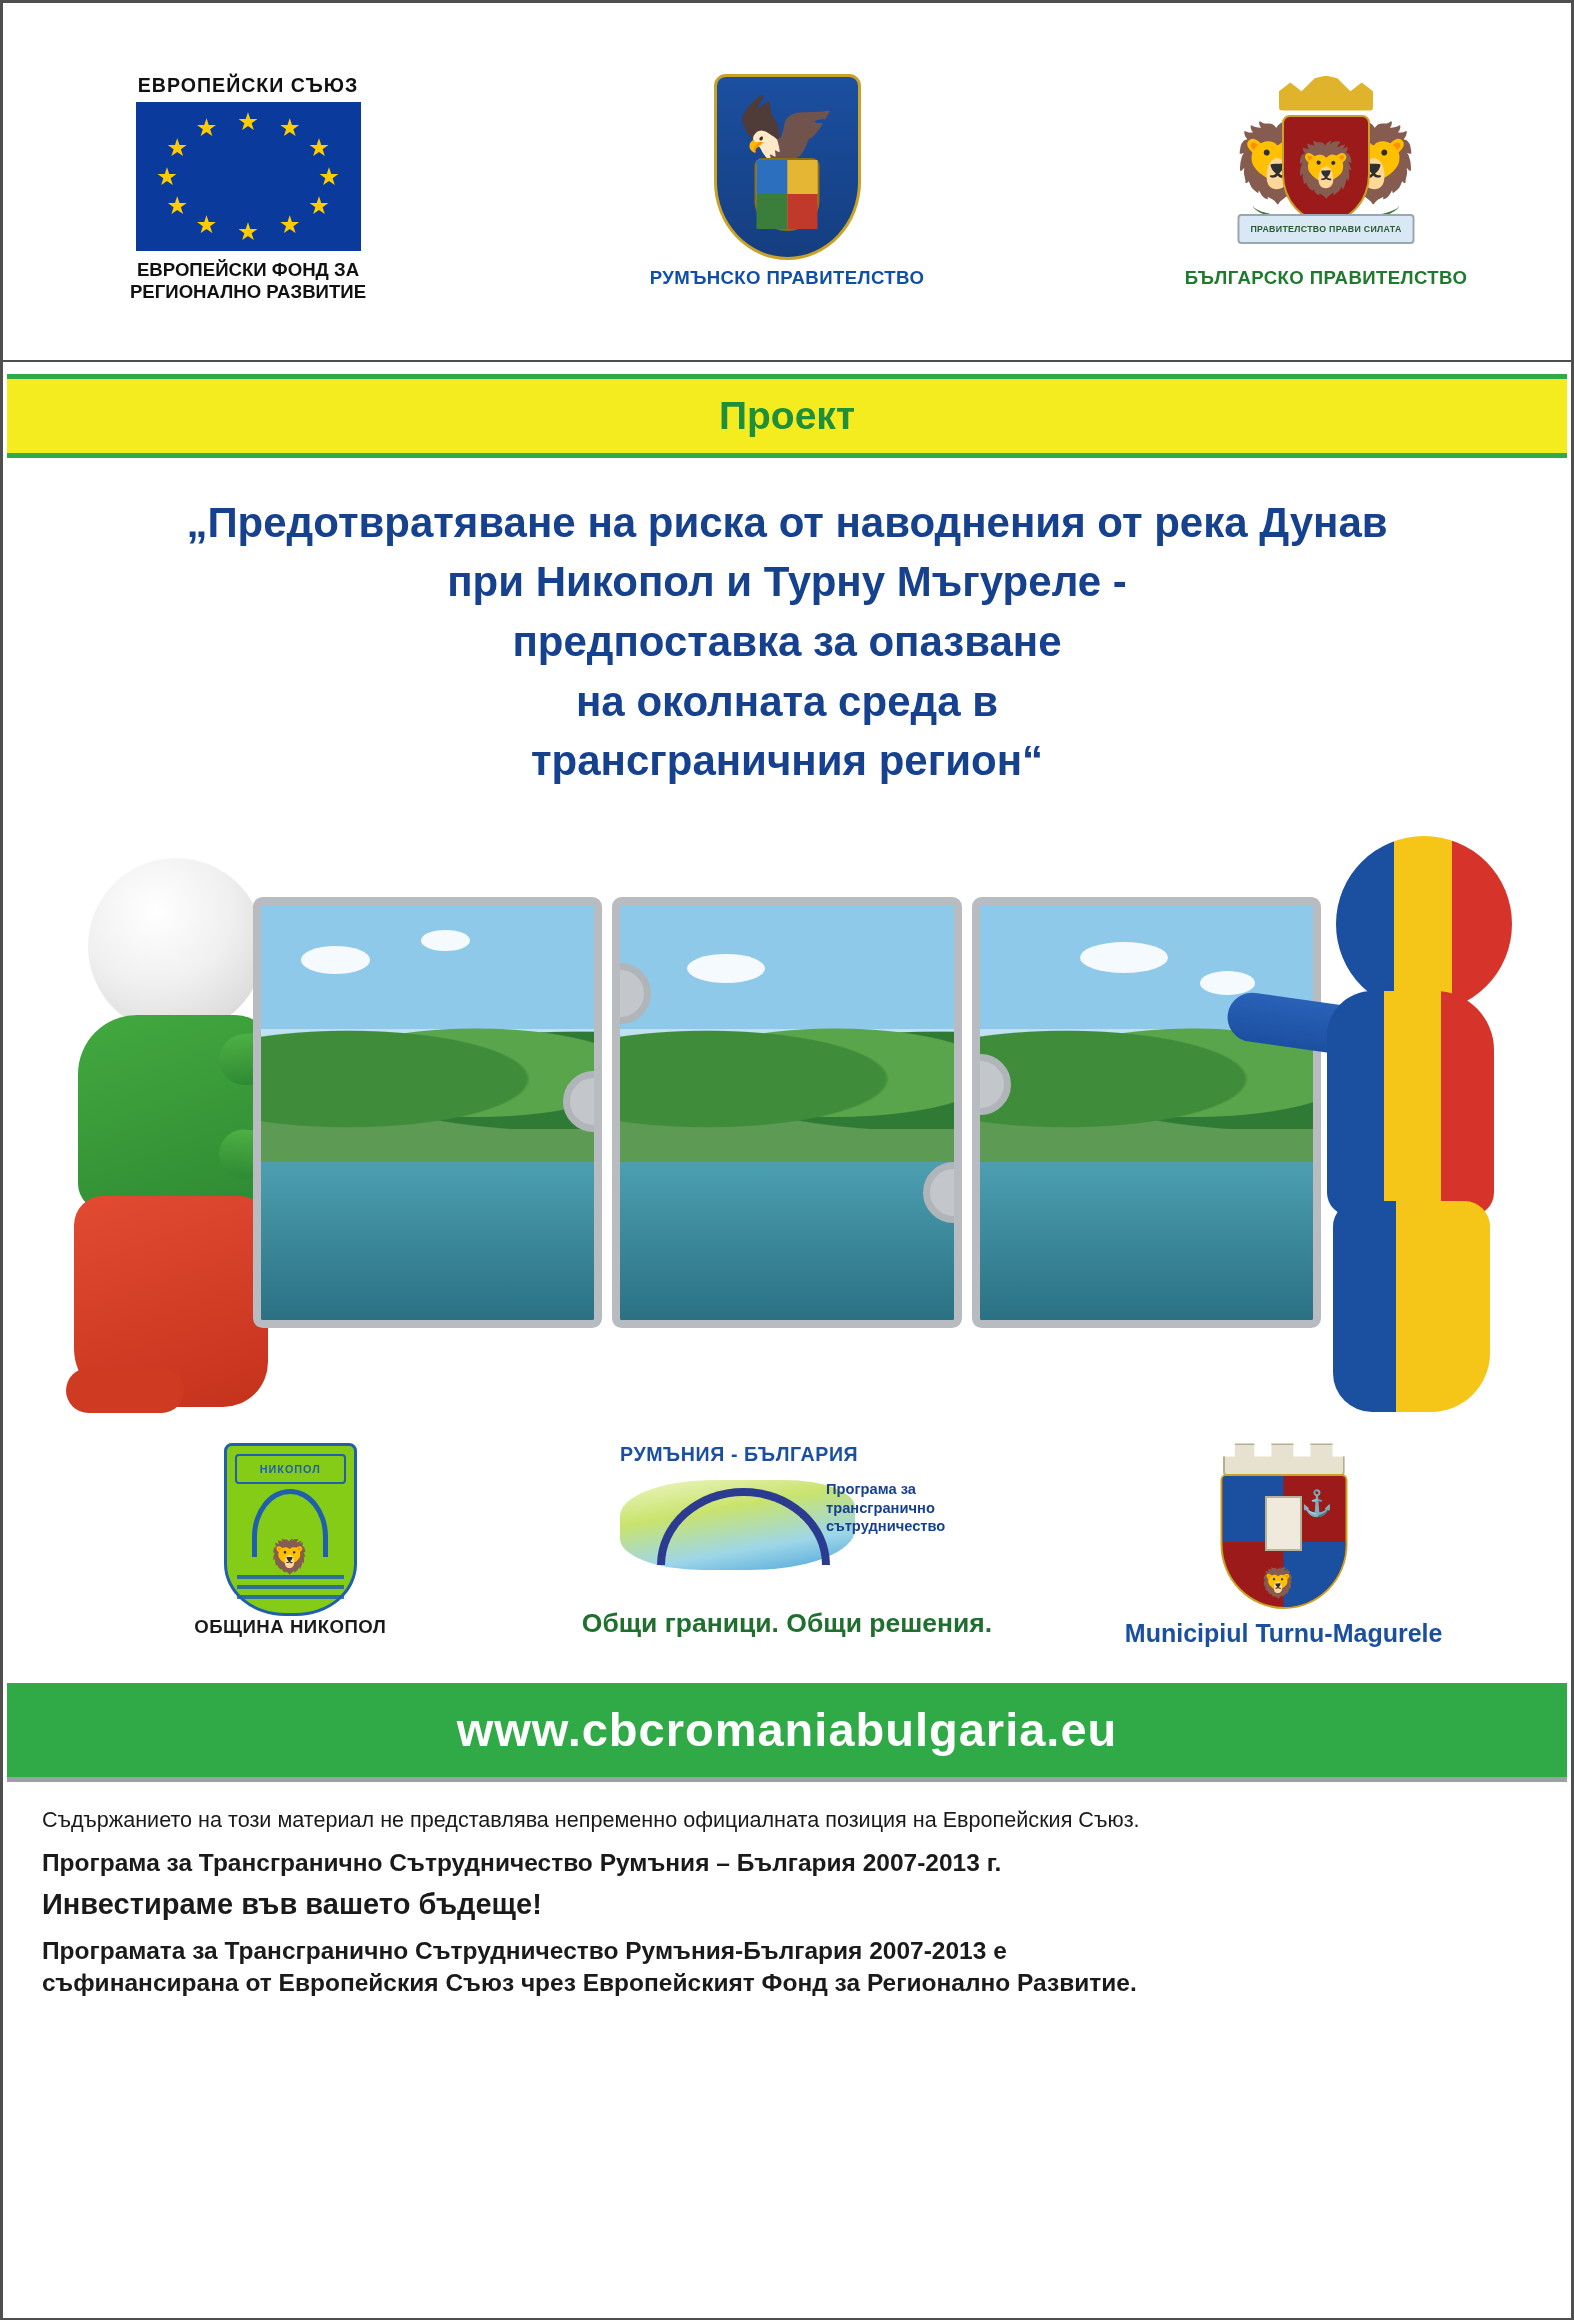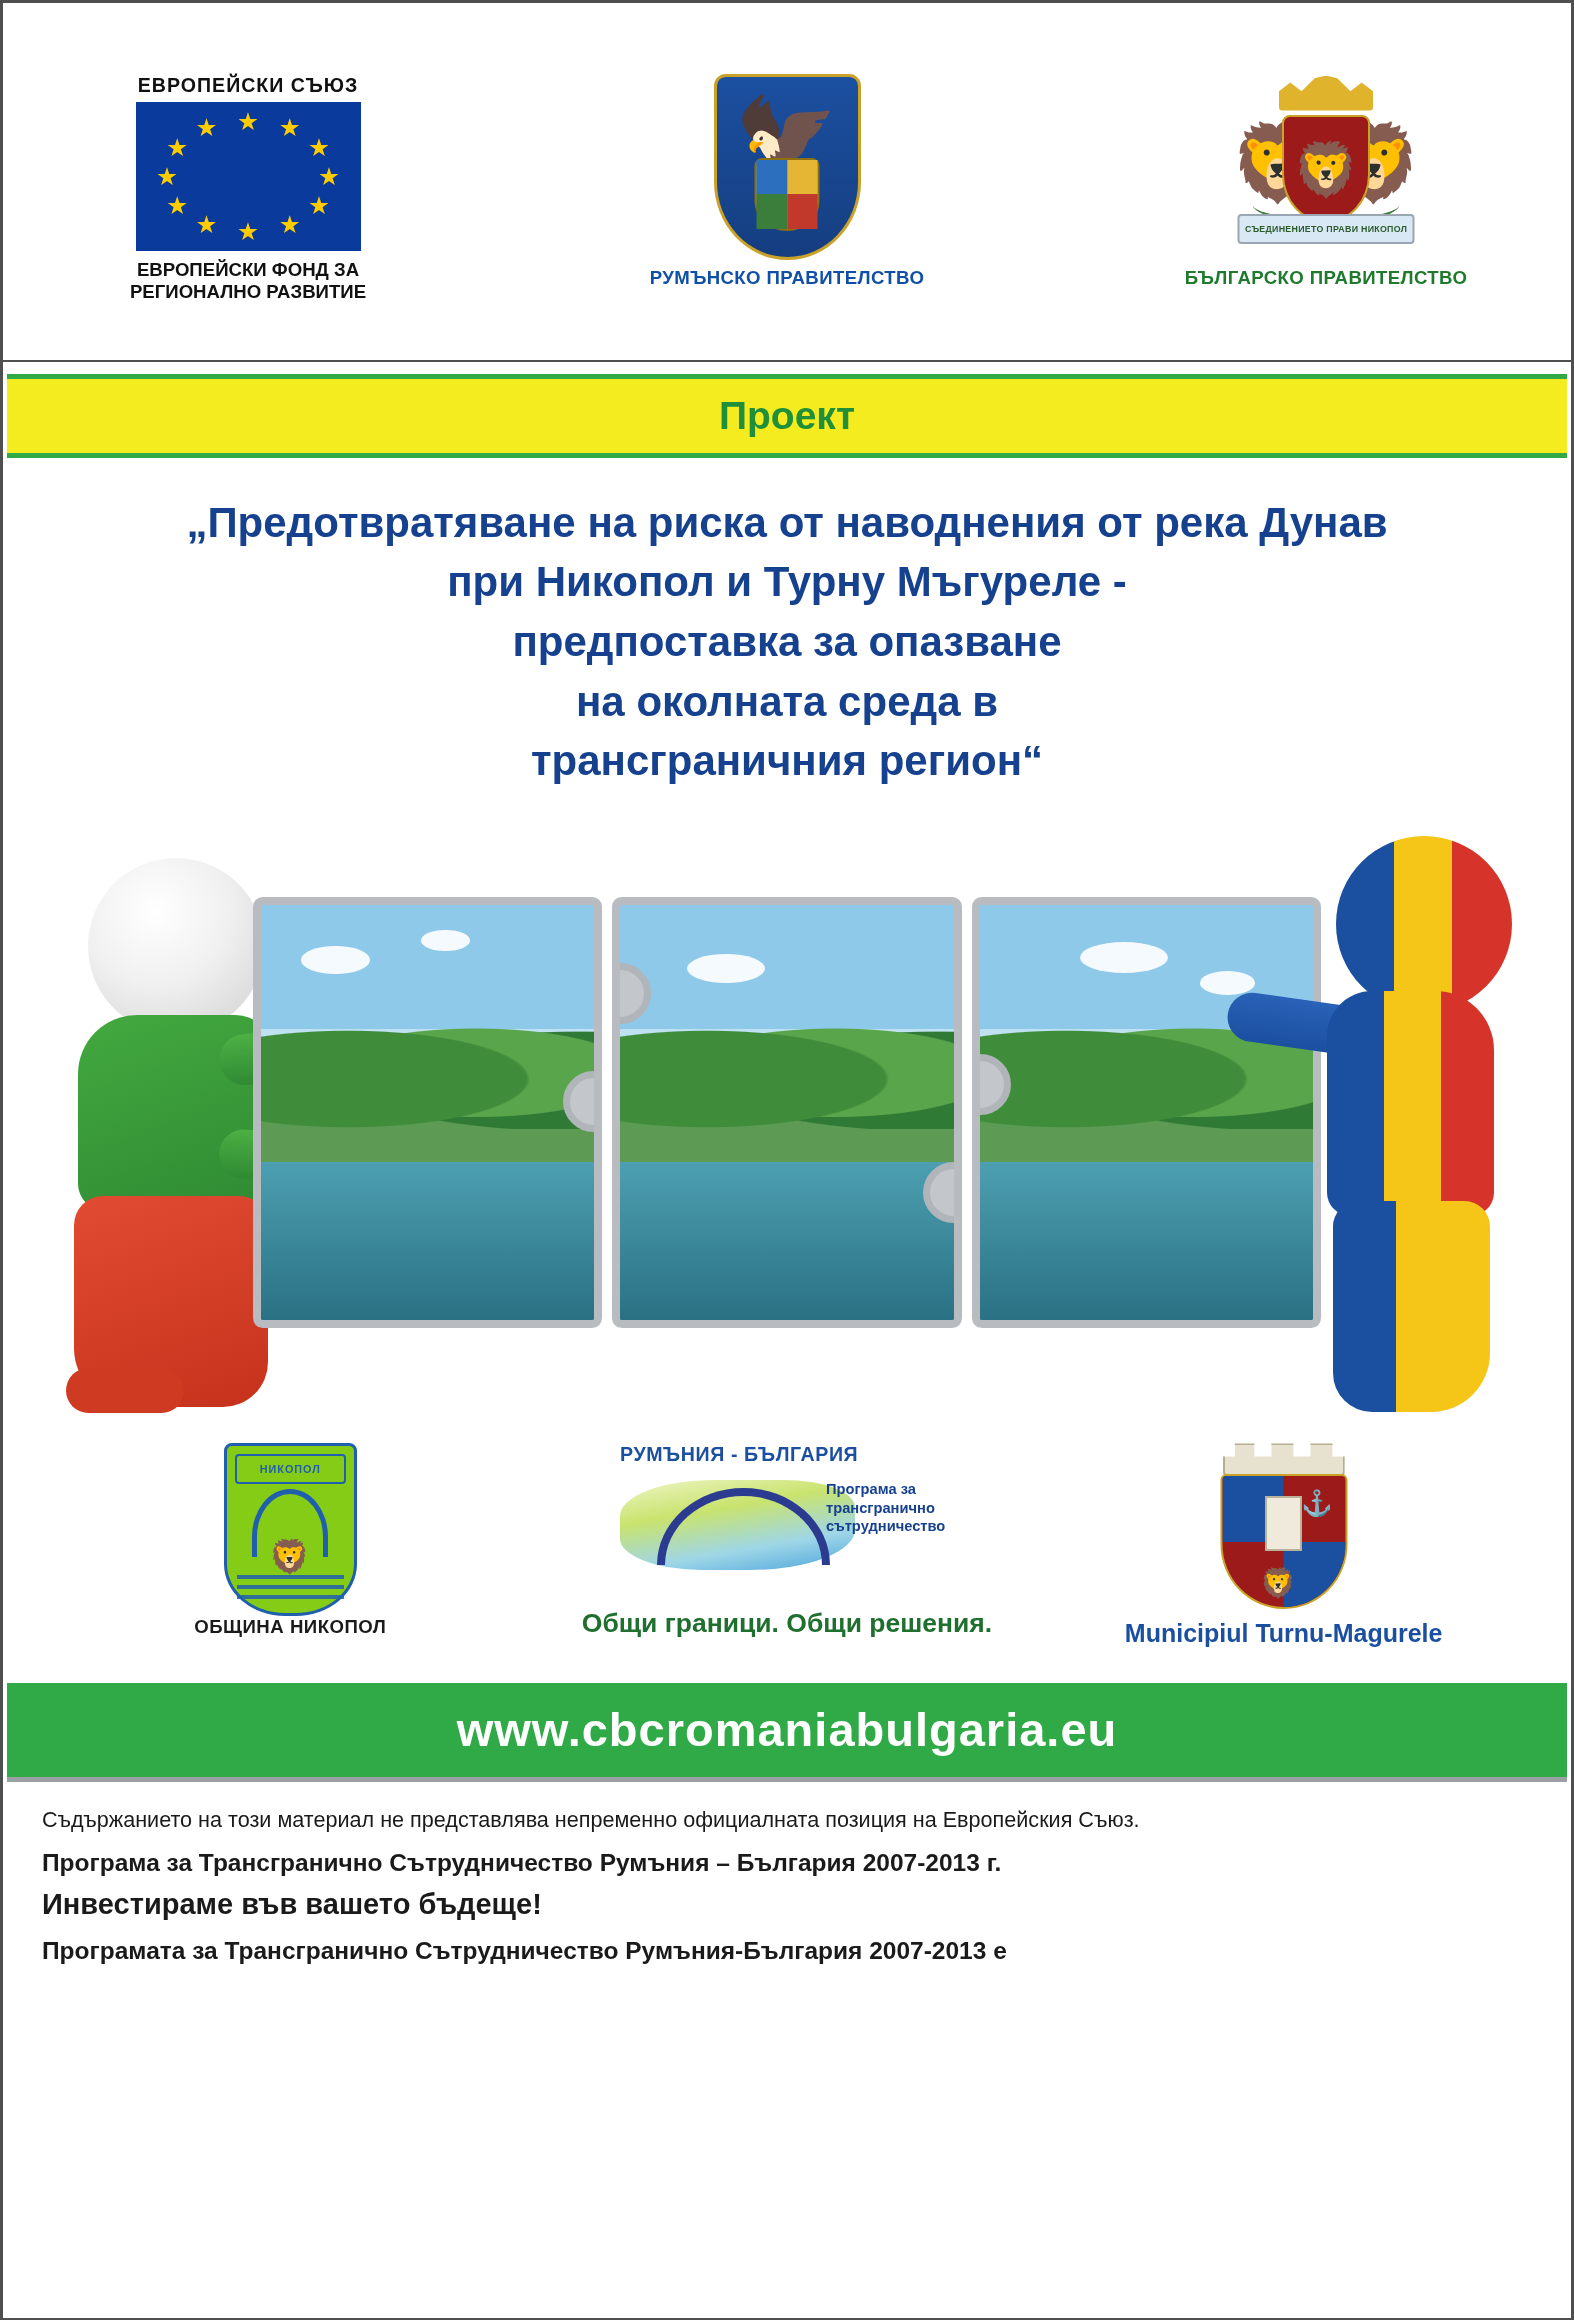--- a/index.html
+++ b/index.html
@@ -462,21 +462,21 @@
 
     <div class="emblem-block">
       <div class="bg-arms">
         <div class="bg-crown"></div>
         <div class="bg-lion-side left">🦁</div>
         <div class="bg-lion-side right">🦁</div>
         <div class="bg-shield-main">
             <span class="lion">🦁</span>
           </div>
         <div class="bg-branch"></div>
-        <div class="bg-ribbon">СЪЕДИНЕНИЕТО ПРАВИ НИКОПОЛ</div>
+        <div class="bg-ribbon">ПРАВИТЕЛСТВО ПРАВИ СИЛАТА</div>
       </div>
       <div class="gov-caption bg-caption">БЪЛГАРСКО ПРАВИТЕЛСТВО</div>
     </div>
 
   </div>
 
   <div class="project-bar">
     <span class="label">Проект</span>
   </div>
 
@@ -571,16 +571,17 @@
 
   <div class="web-bar">
     <span class="url">www.cbcromaniabulgaria.eu</span>
   </div>
 
   <div class="footer">
     <div class="f1">Съдържанието на този материал не представлява непременно официалната позиция на Европейския Съюз.</div>
     <div class="f2">Програма за Трансгранично Сътрудничество Румъния – България 2007-2013 г.</div>
     <div class="f3">Инвестираме във вашето бъдеще!</div>
     <div class="f4">Програмата за Трансгранично Сътрудничество Румъния-България 2007-2013 е</div>
+    <div class="f4">съфинансирана от Европейския Съюз чрез Европейският Фонд за Регионално Развитие.</div>
   </div>
 
 </div>
 
 
 </body></html>

